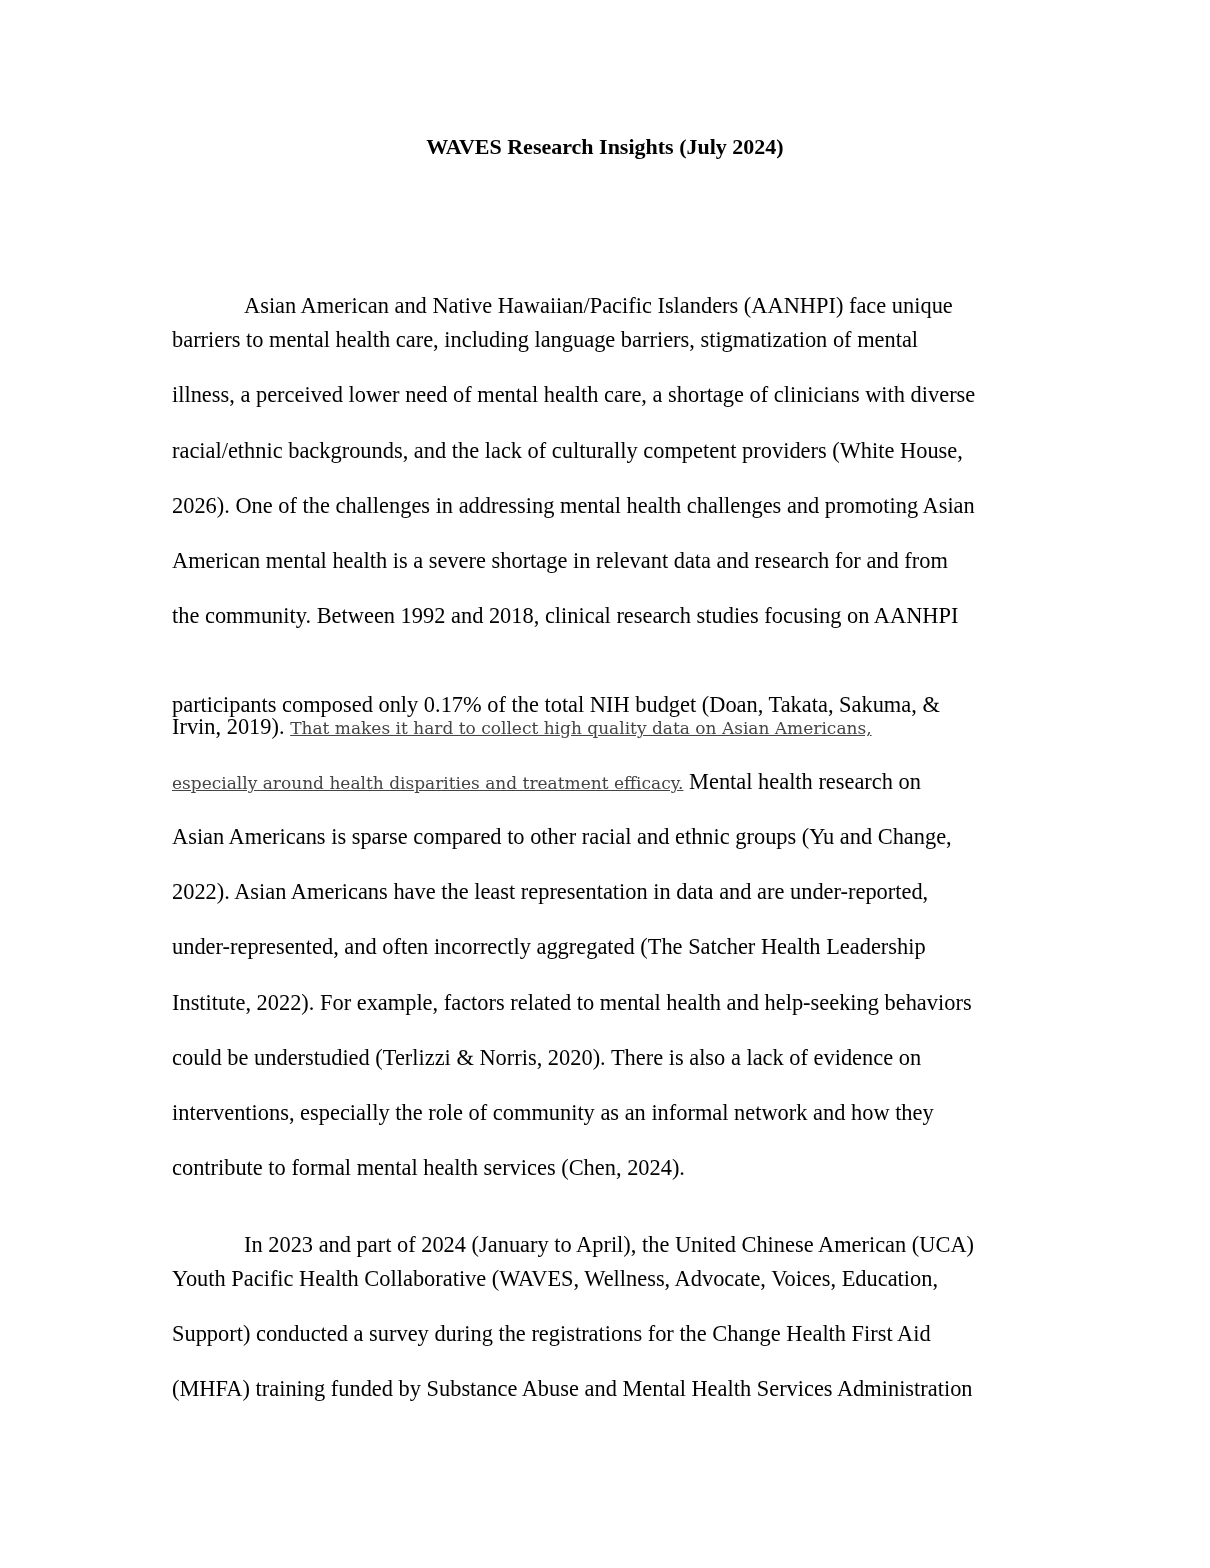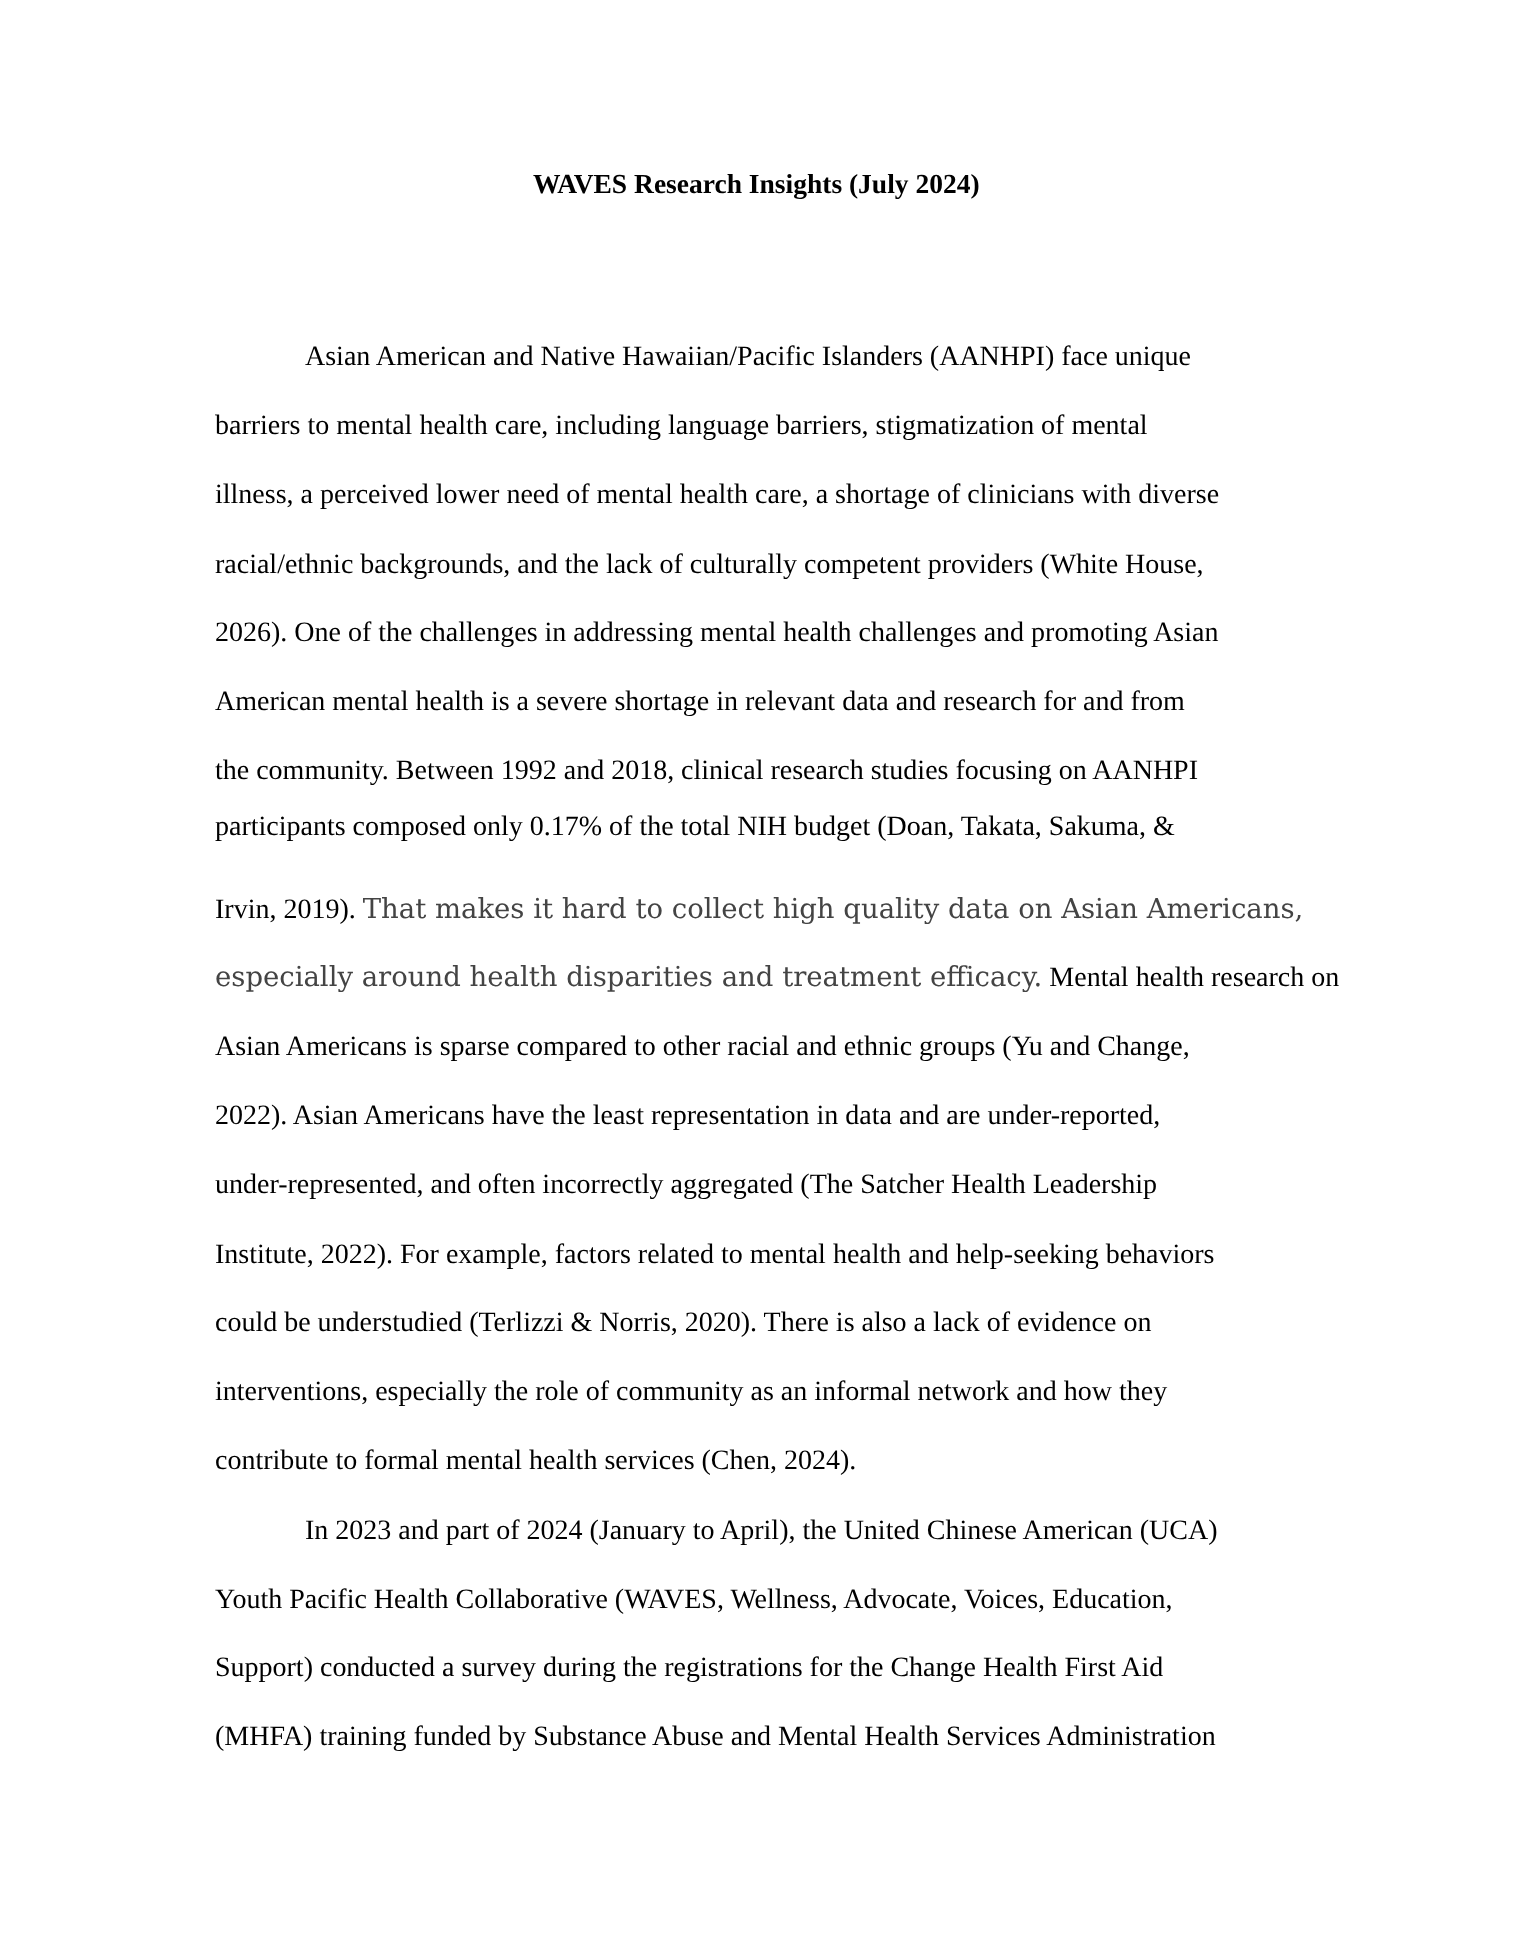--- a/index.html
+++ b/index.html
@@ -8,39 +8,39 @@
   .title {
     position: absolute; left: 0; width: 1210px; text-align: center;
     font-family: "Liberation Serif", serif; font-weight: bold; font-size: 22px;
     color: #000; line-height: 26px; white-space: nowrap;
   }
   .line {
     position: absolute; left: 172px; width: 870px;
     font-family: "Liberation Serif", serif; font-size: 22.4px; color: #000;
     line-height: 26px; white-space: nowrap;
   }
-  .indent { left: 244px; }
-  .gray { color: #444444; font-family: "DejaVu Serif", serif; font-size: 22px; }
+  .indent { left: 244px; margin-top: 21px; }
+  .gray { color: #444444; font-family: "DejaVu Serif", serif; font-size: 17px; text-decoration: underline; }
   b { font-weight: normal; }
 </style>
 </head>
 <body>
 
 <div class="page">
   <div class="title" style="top:134px">WAVES Research Insights (July 2024)</div>
 
   <div>
     <div class="line indent" style="top:272px">Asian American and Native Hawaiian/Pacific Islanders (AANHPI) face unique</div>
     <div class="line" style="top:327px">barriers to mental health care, including language barriers, stigmatization of mental</div>
     <div class="line" style="top:382px">illness, a perceived lower need of mental health care, a shortage of clinicians with diverse</div>
     <div class="line" style="top:438px">racial/ethnic backgrounds, and the lack of culturally competent providers (White House,</div>
     <div class="line" style="top:493px">2026). One of the challenges in addressing mental health challenges and promoting Asian</div>
     <div class="line" style="top:548px">American mental health is a severe shortage in relevant data and research for and from</div>
     <div class="line" style="top:603px">the community. Between 1992 and 2018, clinical research studies focusing on AANHPI</div>
-    <div class="line" style="top:648px">participants composed only 0.17% of the total NIH budget (Doan, Takata, Sakuma, &amp;</div>
+    <div class="line" style="top:692px">participants composed only 0.17% of the total NIH budget (Doan, Takata, Sakuma, &amp;</div>
     <div class="line" style="top:714px"><span>Irvin, 2019). </span><span class="gray">That makes it hard to collect high quality data on Asian Americans,</span></div>
     <div class="line" style="top:769px"><span class="gray">especially around health disparities and treatment efficacy.</span><span> Mental health research on</span></div>
     <div class="line" style="top:824px">Asian Americans is sparse compared to other racial and ethnic groups (Yu and Change,</div>
     <div class="line" style="top:879px">2022). Asian Americans have the least representation in data and are under-reported,</div>
     <div class="line" style="top:934px">under-represented, and often incorrectly aggregated (The Satcher Health Leadership</div>
     <div class="line" style="top:990px">Institute, 2022). For example, factors related to mental health and help-seeking behaviors</div>
     <div class="line" style="top:1045px">could be understudied (Terlizzi &amp; Norris, 2020). There is also a lack of evidence on</div>
     <div class="line" style="top:1100px">interventions, especially the role of community as an informal network and how they</div>
     <div class="line" style="top:1155px">contribute to formal mental health services (Chen, 2024).</div>
   </div>

